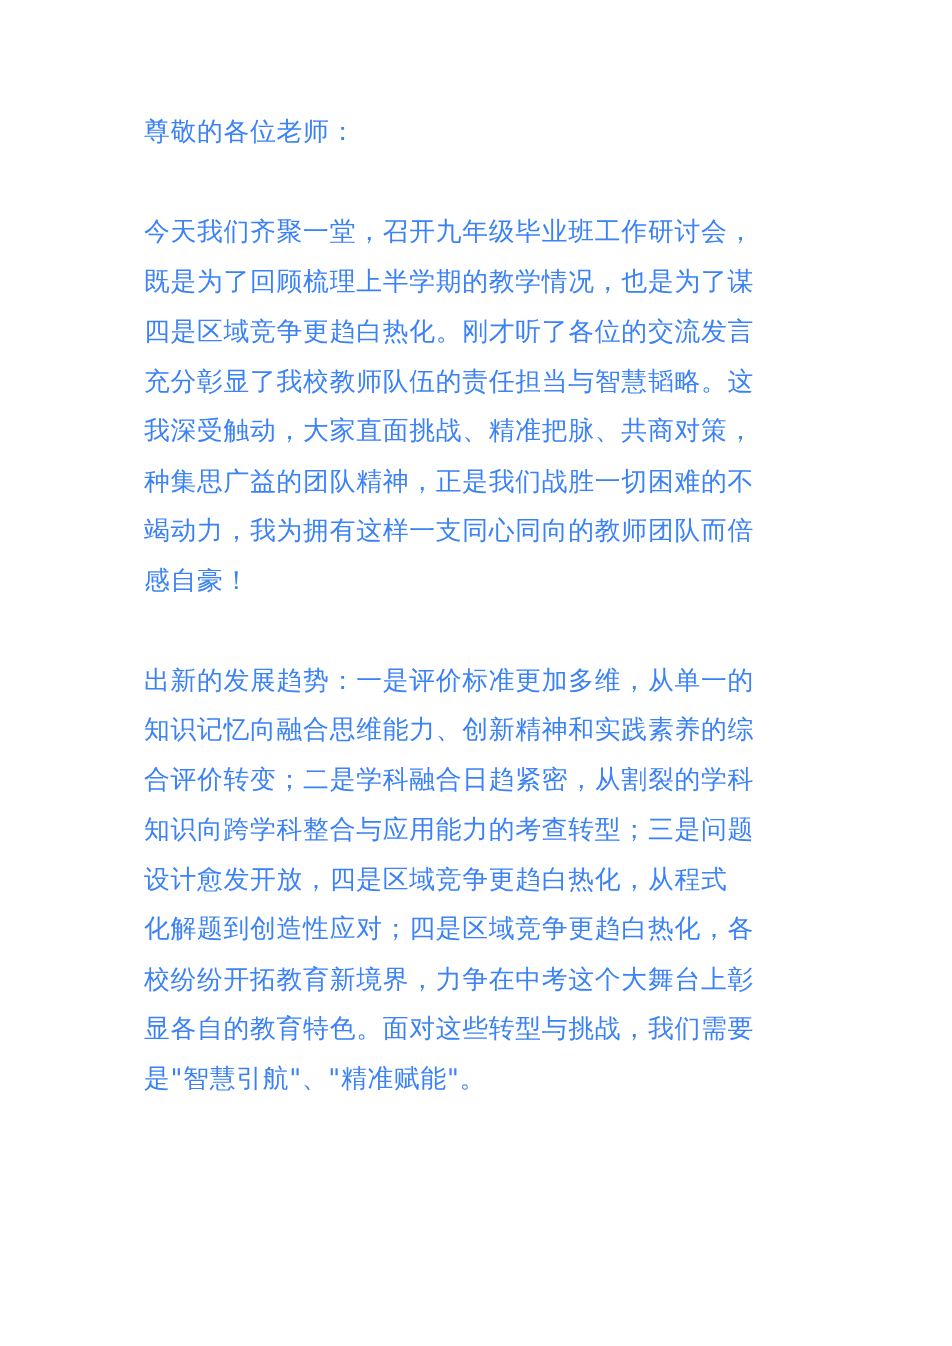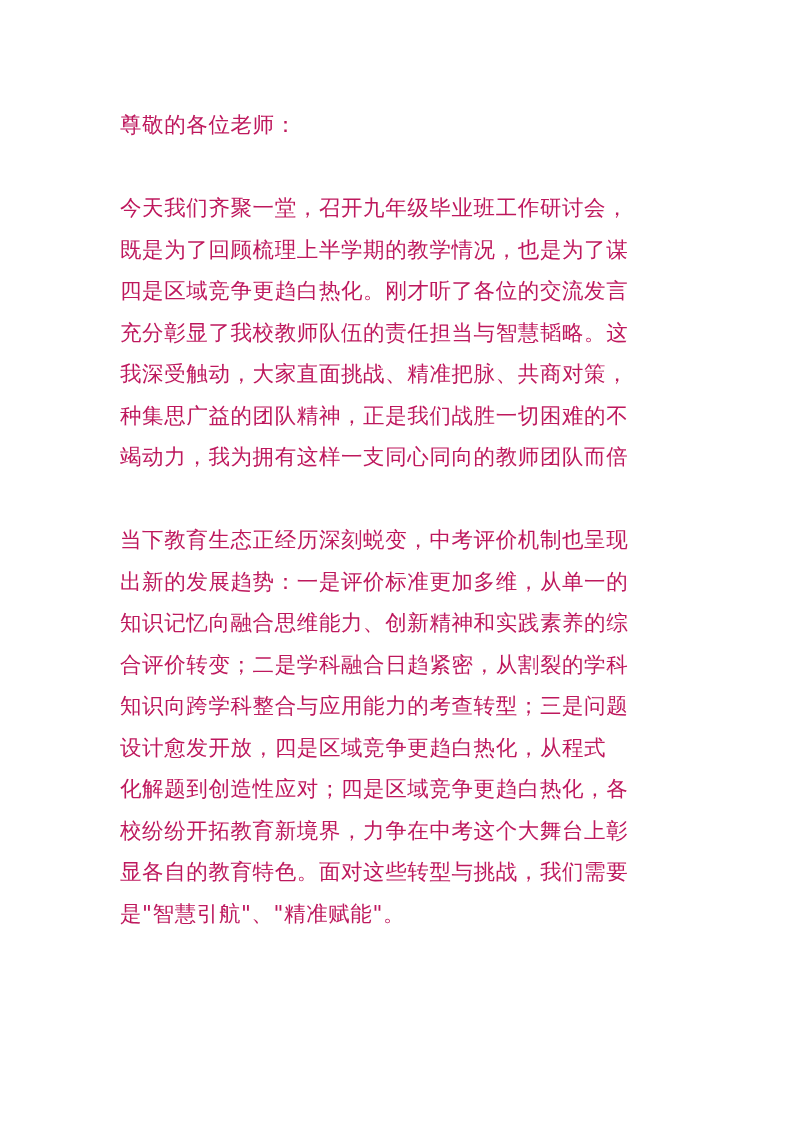--- a/index.html
+++ b/index.html
@@ -1,25 +1,25 @@
 <!DOCTYPE html>
 <html><head>
 <meta charset="utf-8">
 <style>
   html, body { margin: 0; padding: 0; background: #ffffff; }
   body { width: 793px; height: 1122px; position: relative; overflow: hidden; }
   .page {
     position: absolute;
     left: 120px;
-    top: 104px;
+    top: 90px;
     width: 556px;
     font-family: "DejaVu Sans", "Liberation Sans", sans-serif;
     font-size: 21.5px;
     line-height: 41.5px;
-    color: #be185d;
+    color: #3b82f6;
     letter-spacing: 0.6px;
   }
   .para { margin: 0 0 41.5px 0; text-align: justify; word-break: break-all; }
   .line { display: block; white-space: nowrap; }
 </style>
 </head>
 <body>
 
 <div class="page">
   <p class="para">
@@ -27,24 +27,24 @@
   </p>
 
   <p class="para">
     <span class="line">今天我们齐聚一堂，召开九年级毕业班工作研讨会，</span>
     <span class="line">既是为了回顾梳理上半学期的教学情况，也是为了谋</span>
     <span class="line">四是区域竞争更趋白热化。刚才听了各位的交流发言</span>
     <span class="line">充分彰显了我校教师队伍的责任担当与智慧韬略。这</span>
     <span class="line">我深受触动，大家直面挑战、精准把脉、共商对策，</span>
     <span class="line">种集思广益的团队精神，正是我们战胜一切困难的不</span>
     <span class="line">竭动力，我为拥有这样一支同心同向的教师团队而倍</span>
+    <span class="line">感自豪！</span>
   </p>
 
   <p class="para">
-    <span class="line">当下教育生态正经历深刻蜕变，中考评价机制也呈现</span>
     <span class="line">出新的发展趋势：一是评价标准更加多维，从单一的</span>
     <span class="line">知识记忆向融合思维能力、创新精神和实践素养的综</span>
     <span class="line">合评价转变；二是学科融合日趋紧密，从割裂的学科</span>
     <span class="line">知识向跨学科整合与应用能力的考查转型；三是问题</span>
     <span class="line">设计愈发开放，四是区域竞争更趋白热化，从程式</span>
     <span class="line">化解题到创造性应对；四是区域竞争更趋白热化，各</span>
     <span class="line">校纷纷开拓教育新境界，力争在中考这个大舞台上彰</span>
     <span class="line">显各自的教育特色。面对这些转型与挑战，我们需要</span>
     <span class="line">是"智慧引航"、"精准赋能"。</span>
   </p>

